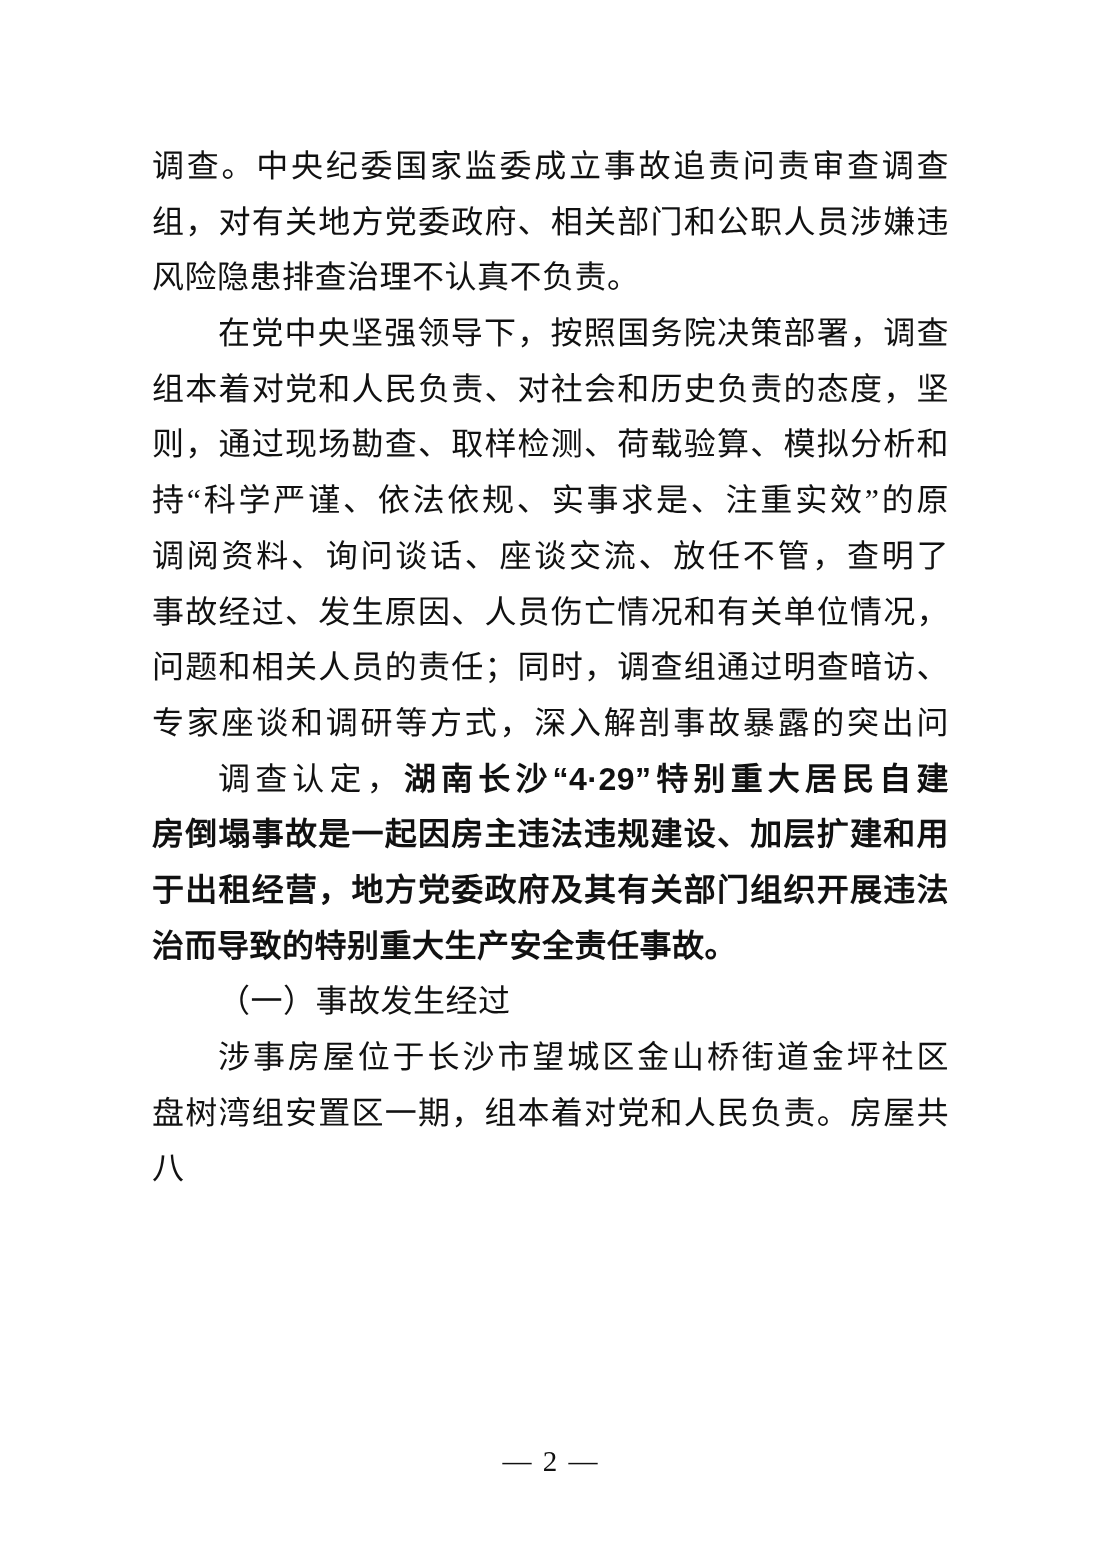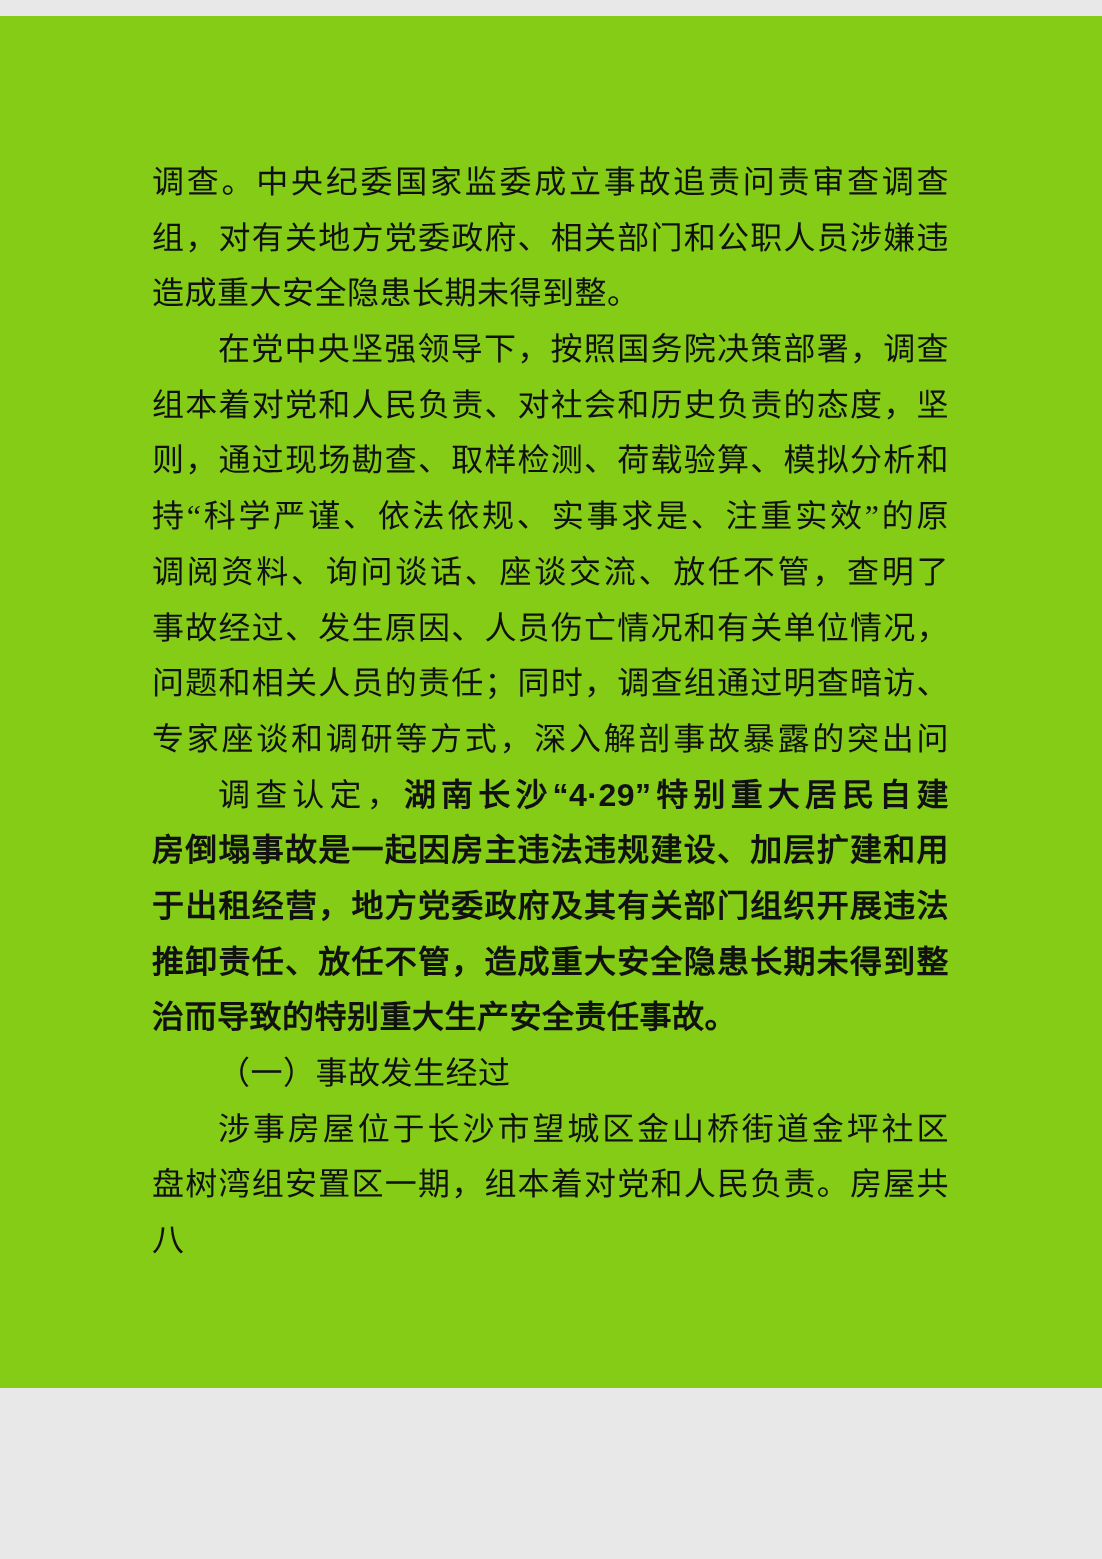--- a/index.html
+++ b/index.html
@@ -3,23 +3,23 @@
 <meta charset="utf-8">
 <style>
   html, body {
     margin: 0;
     padding: 0;
     background: #e8e8e8;
   }
   .page {
     position: relative;
     width: 1102px;
-    height: 1372px;
-    margin: 16px auto;
-    background: #84cc16;
+    height: 1559px;
+    margin: 0 auto;
+    background: #ffffff;
     overflow: hidden;
     font-family: "Liberation Serif", serif;
     color: #111111;
   }
   .doc-body {
     position: absolute;
     left: 152px;
     top: 139px;
     width: 797px;
   }
@@ -69,33 +69,32 @@
     letter-spacing: 2px;
   }
 </style>
 </head>
 <body>
 
 <div class="page">
   <main class="doc-body" id="doc-body">
       <div class="line justify"><span class="seg-body">调查。中央纪委国家监委成立事故追责问责审查调查</span></div>
       <div class="line justify"><span class="seg-body">组，对有关地方党委政府、相关部门和公职人员涉嫌违</span></div>
-      <div class="line"><span class="seg-body">造成重大安全隐患长期未得到整。</span></div>
+      <div class="line"><span class="seg-body">风险隐患排查治理不认真不负责。</span></div>
       <div class="line justify indent"><span class="seg-body">在党中央坚强领导下，按照国务院决策部署，调查</span></div>
       <div class="line justify"><span class="seg-body">组本着对党和人民负责、对社会和历史负责的态度，坚</span></div>
       <div class="line justify"><span class="seg-body">则，通过现场勘查、取样检测、荷载验算、模拟分析和</span></div>
       <div class="line justify"><span class="seg-body">持“科学严谨、依法依规、实事求是、注重实效”的原</span></div>
       <div class="line justify"><span class="seg-body">调阅资料、询问谈话、座谈交流、放任不管，查明了</span></div>
       <div class="line justify"><span class="seg-body">事故经过、发生原因、人员伤亡情况和有关单位情况，</span></div>
       <div class="line justify"><span class="seg-body">问题和相关人员的责任；同时，调查组通过明查暗访、</span></div>
       <div class="line justify"><span class="seg-body">专家座谈和调研等方式，深入解剖事故暴露的突出问</span></div>
       <div class="line justify indent"><span class="seg-body">调查认定，</span><span class="seg-bold">湖南长沙“4·29”特别重大居民自建</span></div>
       <div class="line justify"><span class="seg-bold">房倒塌事故是一起因房主违法违规建设、加层扩建和用</span></div>
       <div class="line justify"><span class="seg-bold">于出租经营，地方党委政府及其有关部门组织开展违法</span></div>
-      <div class="line justify"><span class="seg-bold">推卸责任、放任不管，造成重大安全隐患长期未得到整</span></div>
       <div class="line"><span class="seg-bold">治而导致的特别重大生产安全责任事故。</span></div>
       <div class="line indent"><span class="seg-kai">（一）事故发生经过</span></div>
       <div class="line justify indent"><span class="seg-body">涉事房屋位于长沙市望城区金山桥街道金坪社区</span></div>
       <div class="line justify"><span class="seg-body">盘树湾组安置区一期，组本着对党和人民负责。房屋共八</span></div>
     </main>
   <footer class="page-footer">
     <span>— 2 —</span>
   </footer>
 </div>
 

